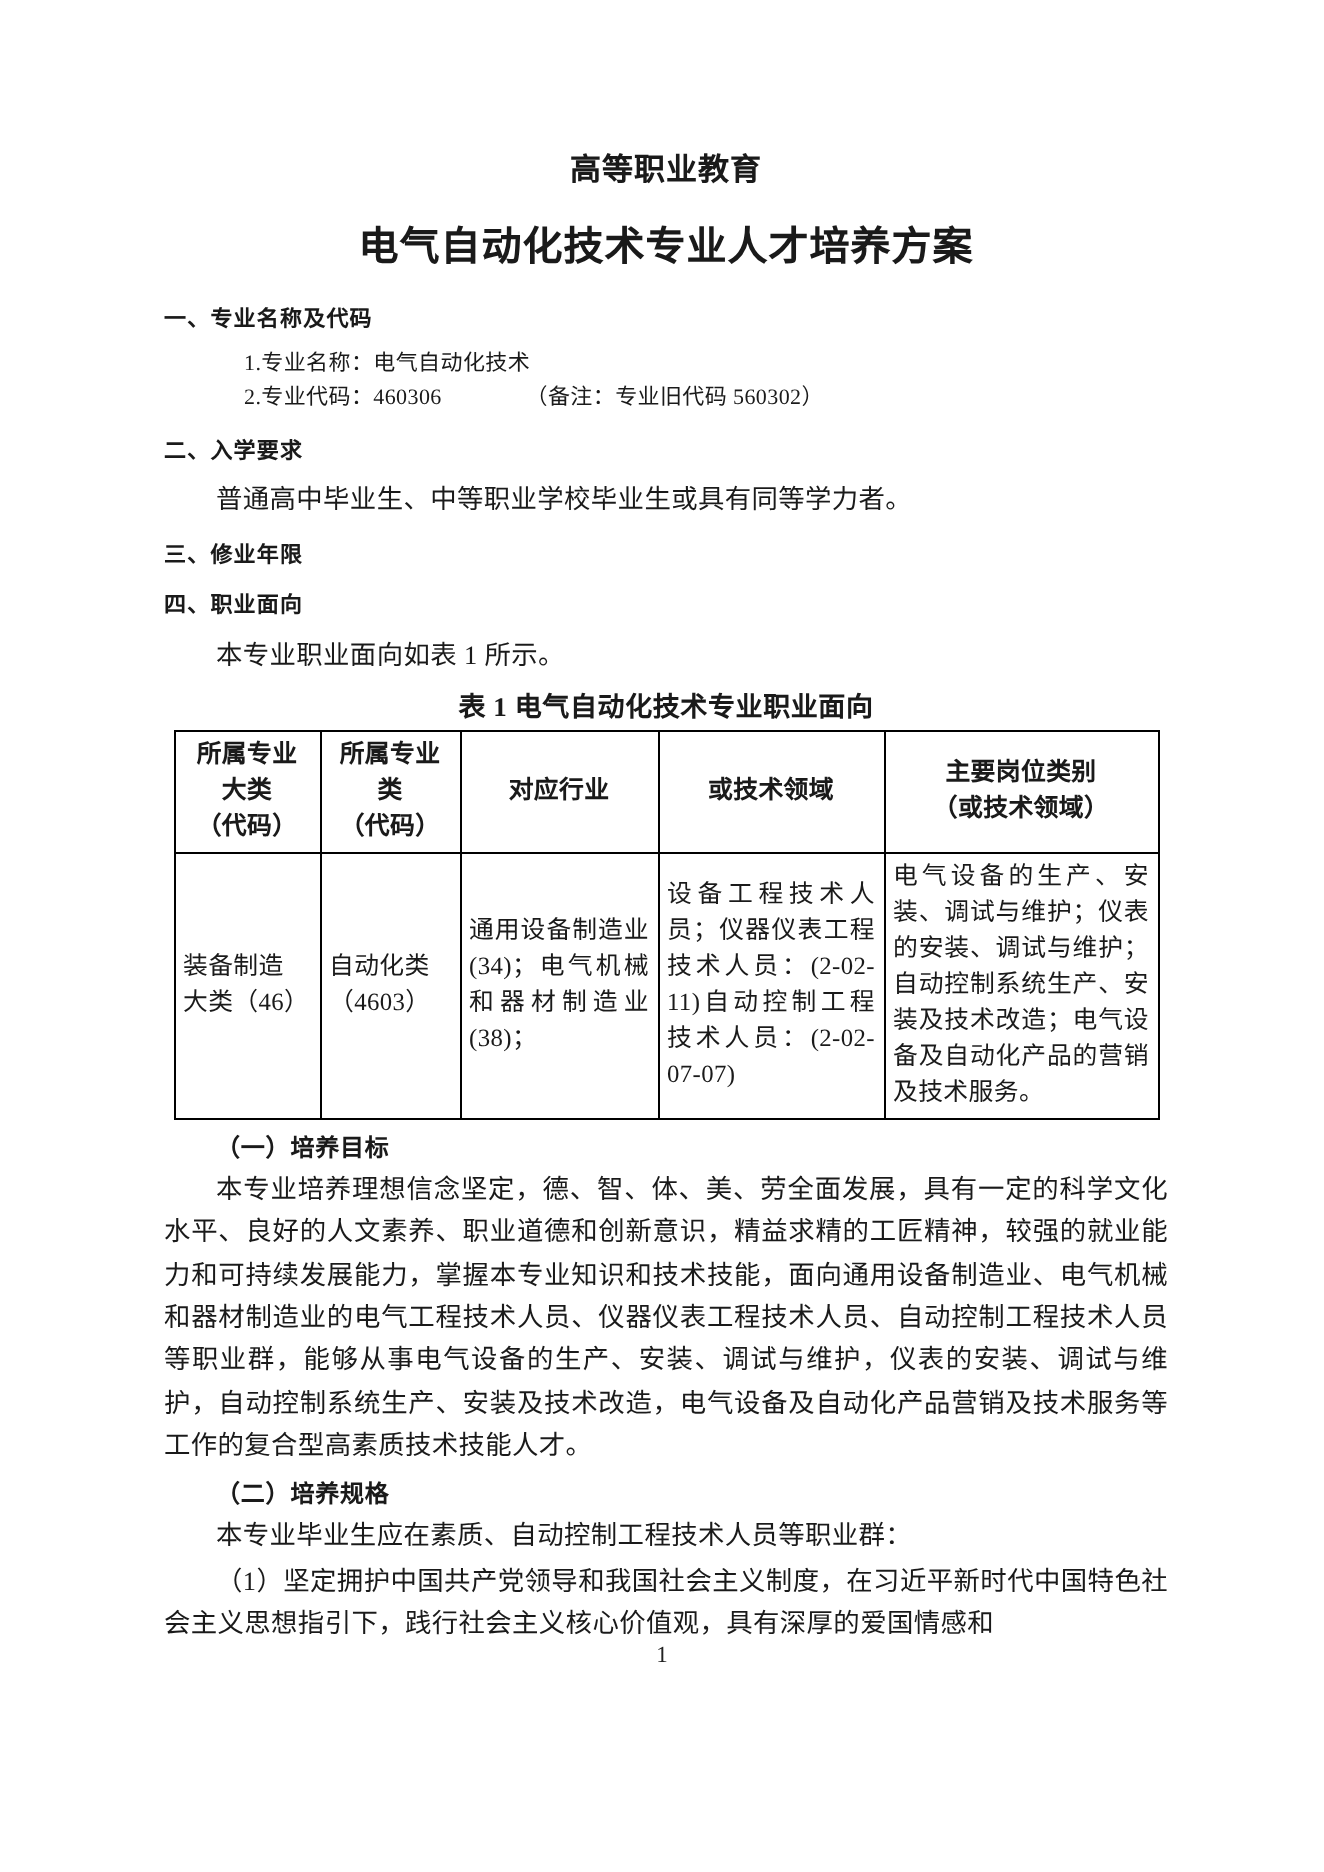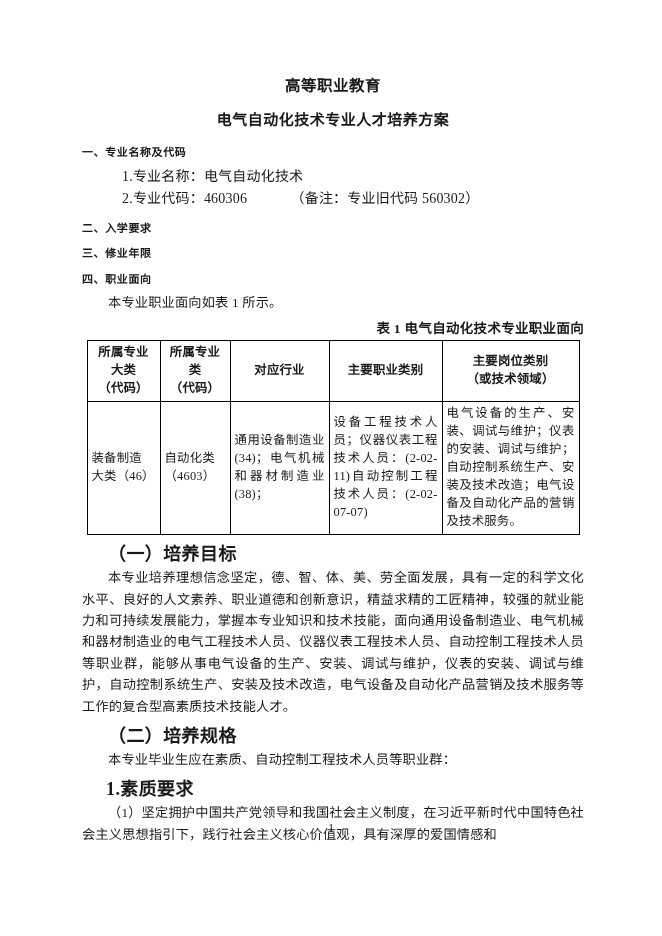--- a/index.html
+++ b/index.html
@@ -26,57 +26,57 @@
   .doc-title-2 {
     text-align: center;
     font-weight: bold;
     font-size: 15.5px;
     letter-spacing: 0.5px;
     line-height: 1.55;
   }
   .doc-title-1 { margin: 0 0 11px 0; }
   .doc-title-2 {
     margin: 0 0 12px 0;
-    font-size: 15px;
+    font-size: 20px;
   }
   h2.section {
     font-size: 11px;
     font-weight: bold;
     margin: 9px 0 5px 0;
     letter-spacing: 0.6px;
     line-height: 1.5;
   }
   .sub-head {
-    font-size: 18px;
+    font-size: 12px;
     font-weight: bold;
     margin: 4px 0 2px 0;
     text-indent: 26px;
     letter-spacing: 0.4px;
   }
   .sub-head.numbered {
     text-indent: 24px;
   }
   p.body {
     font-size: 13.2px;
     line-height: 1.62;
     margin: 0 0 1px 0;
     text-indent: 26px;
     text-align: justify;
     text-justify: inter-ideograph;
     letter-spacing: 0.2px;
   }
   .list-line {
-    font-size: 14px;
+    font-size: 11px;
     line-height: 1.6;
     margin: 0;
     padding-left: 40px;
     letter-spacing: 0.2px;
   }
   .table-caption {
-    text-align: right;
+    text-align: center;
     font-size: 13.5px;
     font-weight: bold;
     margin: 4px 0 3px 0;
     letter-spacing: 0.3px;
   }
   table.occupation {
     border-collapse: collapse;
     width: 492px;
     margin: 0 auto;
     table-layout: fixed;
@@ -130,20 +130,21 @@
 
   <h2 class="section">一、专业名称及代码</h2>
   <p class="list-line">1.专业名称：电气自动化技术</p>
   <p class="list-line">
     <span>2.专业代码：460306</span>
     <span style="display:inline-block;width:36px"></span>
     <span>（备注：专业旧代码 560302）</span>
   </p>
 
   <h2 class="section">二、入学要求</h2>
+  <p class="body">普通高中毕业生、中等职业学校毕业生或具有同等学力者。</p>
 
   <h2 class="section">三、修业年限</h2>
 
   <h2 class="section">四、职业面向</h2>
   <p class="body">本专业职业面向如表 1 所示。</p>
 
   <div class="table-caption">表 1 电气自动化技术专业职业面向</div>
 
   <table class="occupation">
     <colgroup>
@@ -162,21 +163,21 @@
         </th>
         <th>
           <span class="cell-line">所属专业</span>
           <span class="cell-line">类</span>
           <span class="cell-line">（代码）</span>
         </th>
         <th>
           <span class="cell-line">对应行业</span>
         </th>
         <th>
-          <span class="cell-line">主要职业类别</span>
+          <span class="cell-line">或技术领域</span>
         </th>
         <th>
           <span class="cell-line">主要岗位类别</span>
           <span class="cell-line">（或技术领域）</span>
         </th>
       </tr>
     </thead>
     <tbody>
       <tr>
         <td class="center">
@@ -191,18 +192,17 @@
         <td>设备工程技术人员；仪器仪表工程技术人员：(2-02-11)自动控制工程技术人员：(2-02-07-07)</td>
         <td>电气设备的生产、安装、调试与维护；仪表的安装、调试与维护；自动控制系统生产、安装及技术改造；电气设备及自动化产品的营销及技术服务。</td>
       </tr>
     </tbody>
   </table>
 
   <div class="sub-head">（一）培养目标</div>
   <p class="body">本专业培养理想信念坚定，德、智、体、美、劳全面发展，具有一定的科学文化水平、良好的人文素养、职业道德和创新意识，精益求精的工匠精神，较强的就业能力和可持续发展能力，掌握本专业知识和技术技能，面向通用设备制造业、电气机械和器材制造业的电气工程技术人员、仪器仪表工程技术人员、自动控制工程技术人员等职业群，能够从事电气设备的生产、安装、调试与维护，仪表的安装、调试与维护，自动控制系统生产、安装及技术改造，电气设备及自动化产品营销及技术服务等工作的复合型高素质技术技能人才。</p>
   <div class="sub-head">（二）培养规格</div>
   <p class="body">本专业毕业生应在素质、自动控制工程技术人员等职业群：</p>
-  <div class="sub-head numbered">1.素质要求</div>
   <p class="body">（1）坚定拥护中国共产党领导和我国社会主义制度，在习近平新时代中国特色社会主义思想指引下，践行社会主义核心价值观，具有深厚的爱国情感和</p>
 
   <div class="page-number">1</div>
 
 </div>
 
 </body></html>

